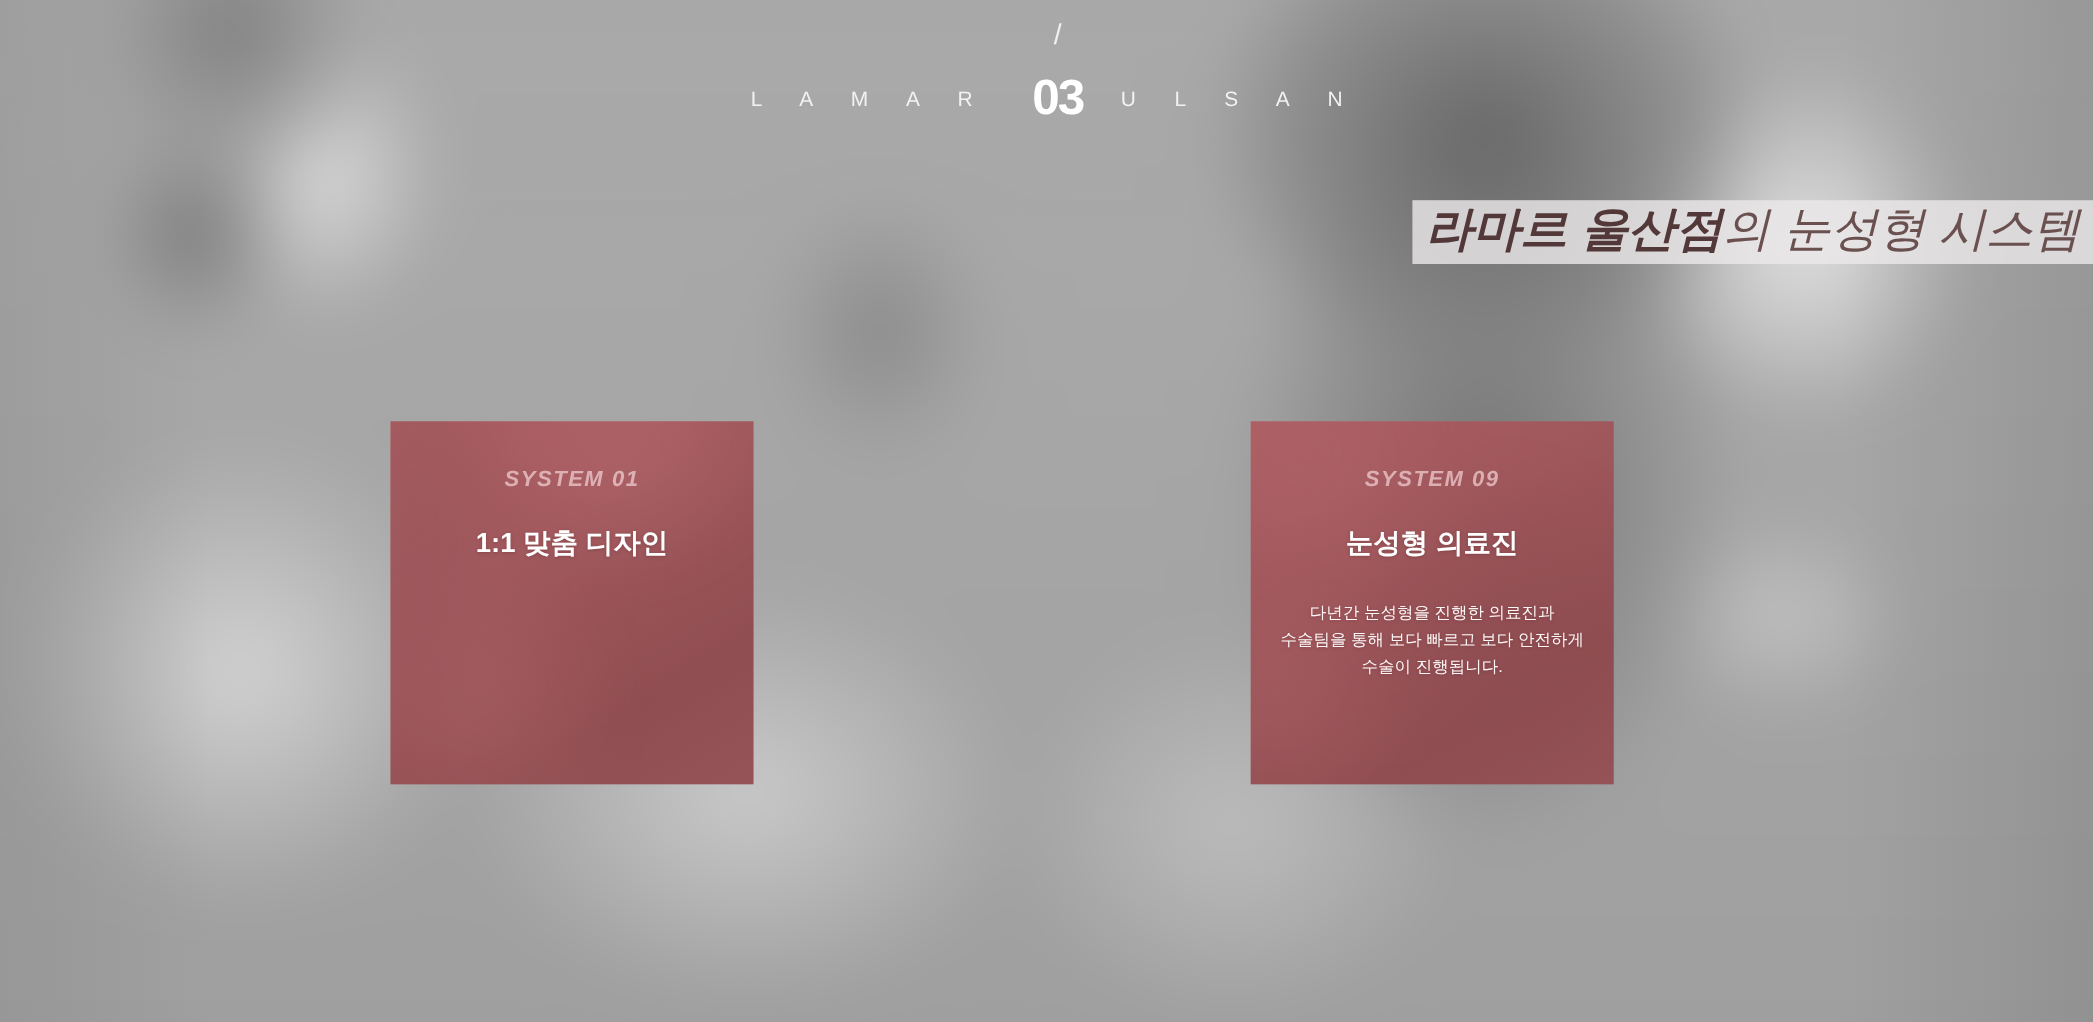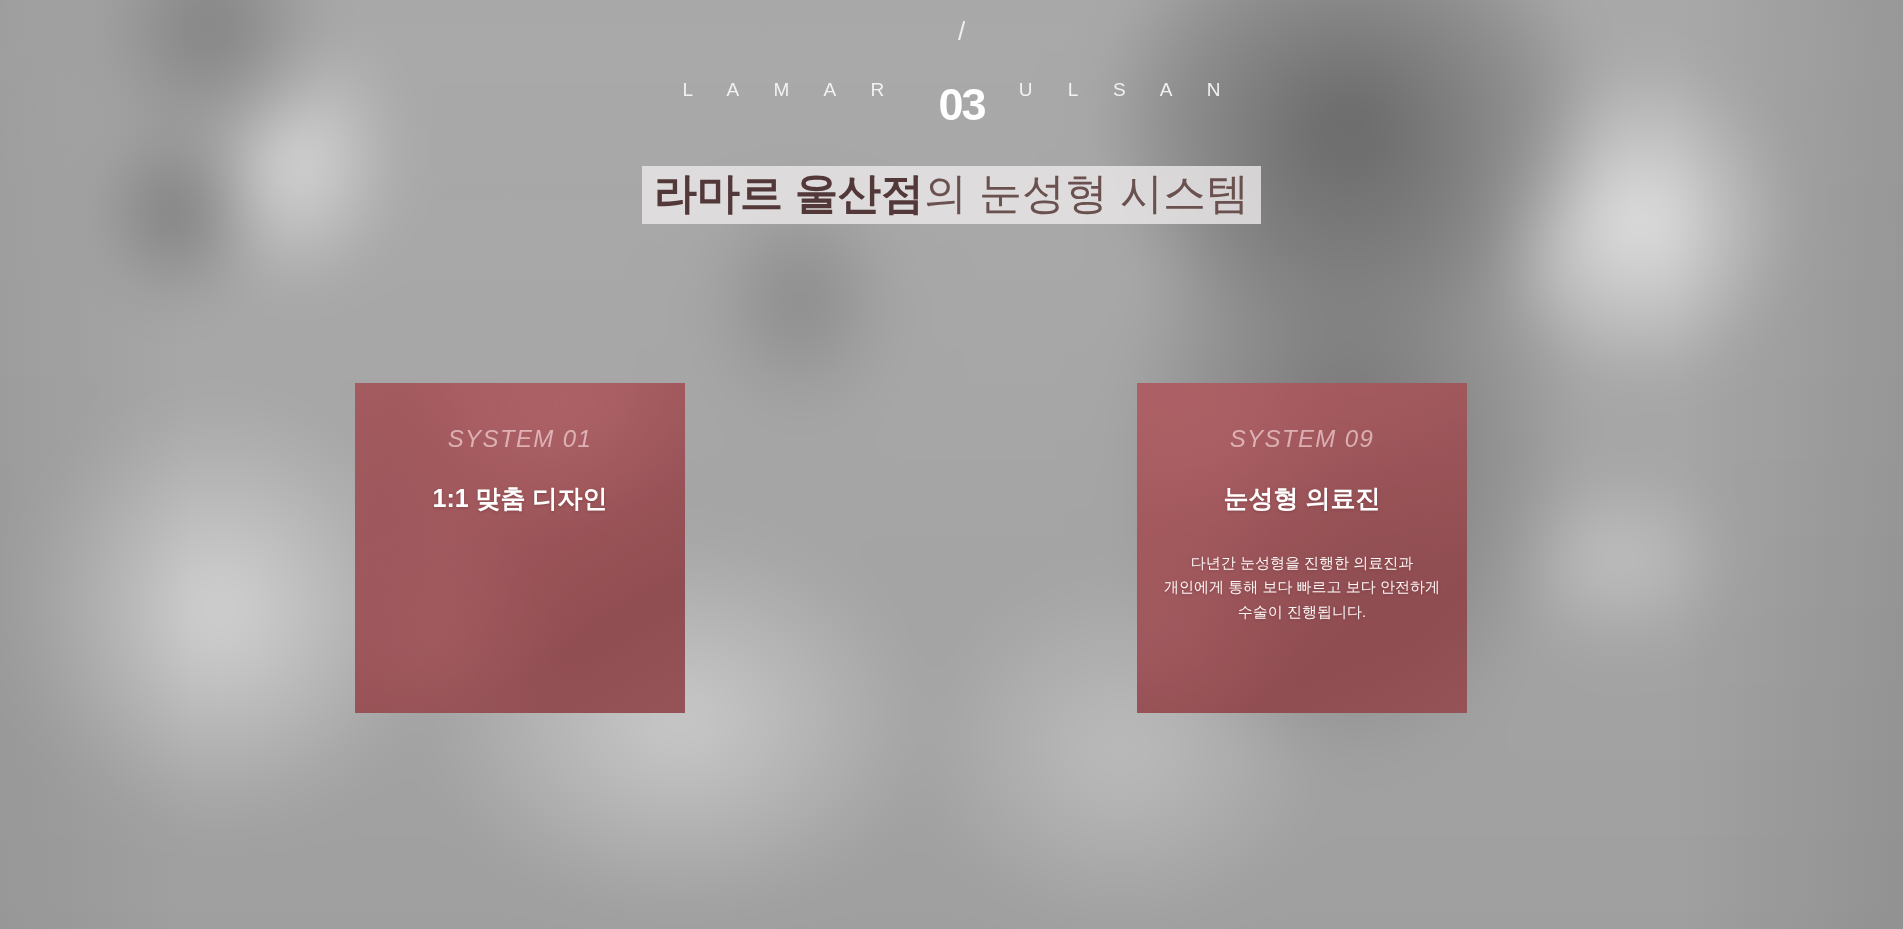--- a/index.html
+++ b/index.html
@@ -80,40 +80,41 @@
     margin: 0 14px 0 4px;
     vertical-align: baseline;
   }
   .eyebrow .num {
     font-size: 45px;
     font-weight: 700;
     color: #ffffff;
     letter-spacing: -2px;
     line-height: 1;
     position: relative;
-    top: 24px;
+    top: 8px;
   }
   .eyebrow .slash {
     position: absolute;
     top: -42px;
     left: 50%;
     transform: translateX(-50%);
     font-size: 26px;
     font-weight: 300;
     color: #f0f0f0;
     letter-spacing: 0;
   }
 
   
   .headline-wrap {
     position: absolute;
-    top: 166px;
+    top: 182px;
     left: 0;
     width: 100%;
-    text-align: center;
+    text-align: right;
+    font-style: italic;
   }
   .headline {
     display: inline-block;
     background: rgba(235,232,232,0.80);
     padding: 5px 12px 7px 12px;
     font-size: 43px;
     line-height: 1.06;
     white-space: nowrap;
     color: #5b3b3b;
   }
@@ -170,23 +171,23 @@
     position: relative;
     z-index: 3;
     height: 100%;
     display: flex;
     flex-direction: column;
     align-items: center;
     padding-top: 42px;
     box-sizing: border-box;
   }
   .card-eyebrow {
-    font-size: 24px;
+    font-size: 20px;
     font-style: italic;
-    font-weight: 400;
+    font-weight: 700;
     letter-spacing: 1.4px;
     color: rgba(255,228,230,0.62);
     white-space: nowrap;
   }
   .card-title {
     margin-top: 29px;
     font-size: 25px;
     font-weight: 700;
     color: #ffffff;
     white-space: nowrap;
@@ -240,19 +241,19 @@
     </div>
 
 
     <div class="card card-3">
       <div class="card-tex"></div>
       <div class="card-tint"></div>
       <div class="card-inner">
         <div class="card-eyebrow">SYSTEM 09</div>
         <div class="card-title">눈성형 의료진</div>
         <div class="card-desc">다년간 눈성형을 진행한 의료진과
-개인에게 통해 보다 빠르고 보다 안전하게
+수술팀을 통해 보다 빠르고 보다 안전하게
 수술이 진행됩니다.</div>
       </div>
     </div>
 
   </div>
 </div>
 
 </body></html>

